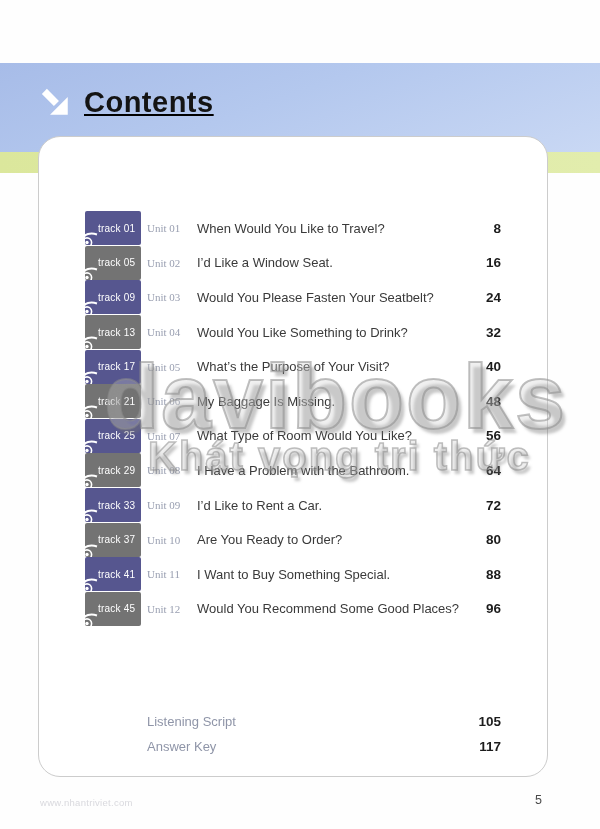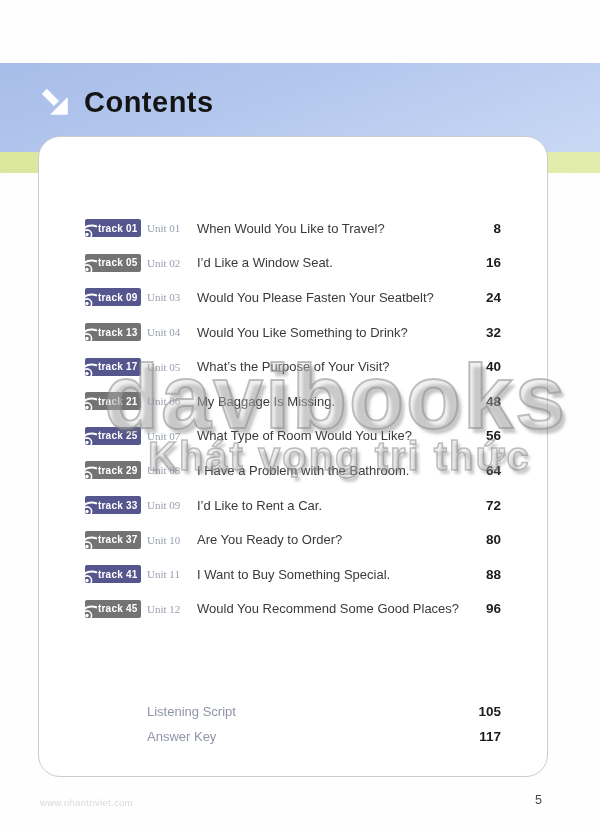--- a/index.html
+++ b/index.html
@@ -15,21 +15,21 @@
   .band-blue {
     position:absolute; left:0; top:63px; width:600px; height:89px;
     background:linear-gradient(160deg,#a7bce8 0%,#b4c8ee 45%,#c9d8f4 100%);
   }
   .band-green {
     position:absolute; left:0; top:152px; width:600px; height:21px;
     background:linear-gradient(90deg,#dbe79c 0%,#e2edad 100%);
   }
   .header-inner {
     position:absolute; left:38px; top:82px; height:40px;
-    display:flex; align-items:center; gap:12px; z-index:2;
+    display:flex; align-items:center; gap:12px; z-index:2;text-decoration:underline;
   }
   .arrow-icon { width:34px; height:34px; }
   .header-title {
     font-size:29px; font-weight:bold; color:#141414;
     letter-spacing:0.5px;
   }
   
   .card {
     position:absolute; left:38px; top:136px; width:510px; height:641px;
     background:#ffffff;
@@ -37,25 +37,25 @@
     border-radius:22px;
     z-index:1;
   }
   .toc {
     position:absolute; left:46px; top:74px; width:416px;
   }
   .toc-row {
     display:flex; align-items:center; height:34.6px;
   }
   .badge {
-    position:relative; width:56px; height:18px; flex:0 0 56px;
+    position:relative; width:56px; height:34px; flex:0 0 56px;
     border-radius:2px;
     display:flex; align-items:center;
     padding-left:13px;
-    color:#ffffff; font-size:10px; font-weight:bold; letter-spacing:0.2px;
+    color:#ffffff; font-size:10px; font-weight:normal; letter-spacing:0.2px;
   }
   .badge-dark  { background:#56568f; }
   .badge-light { background:#737373; }
   .badge-icon {
     position:absolute; left:-5px; bottom:-4px; width:19px; height:19px;
   }
   .unit-label {
     margin-left:6px; width:50px; flex:0 0 50px;
     font-size:11px; color:#989eb0;font-family:Liberation Serif, serif;
   }
@@ -64,21 +64,21 @@
     white-space:nowrap;
   }
   .page-num {
     margin-left:auto;
     font-size:13.5px; font-weight:bold; color:#1c1c1c;
   }
   .extras {
     position:absolute; left:46px; top:567px; width:416px;
   }
   .extra-row {
-    display:flex; align-items:flex-start; height:25px;
+    display:flex; align-items:flex-end; height:25px;
   }
   .extra-label {
     margin-left:62px;
     font-size:13px; color:#8f95a8;
   }
   
   .watermark {
     position:absolute; left:0; top:0; width:600px; height:829px;
     z-index:5; pointer-events:none;
   }

